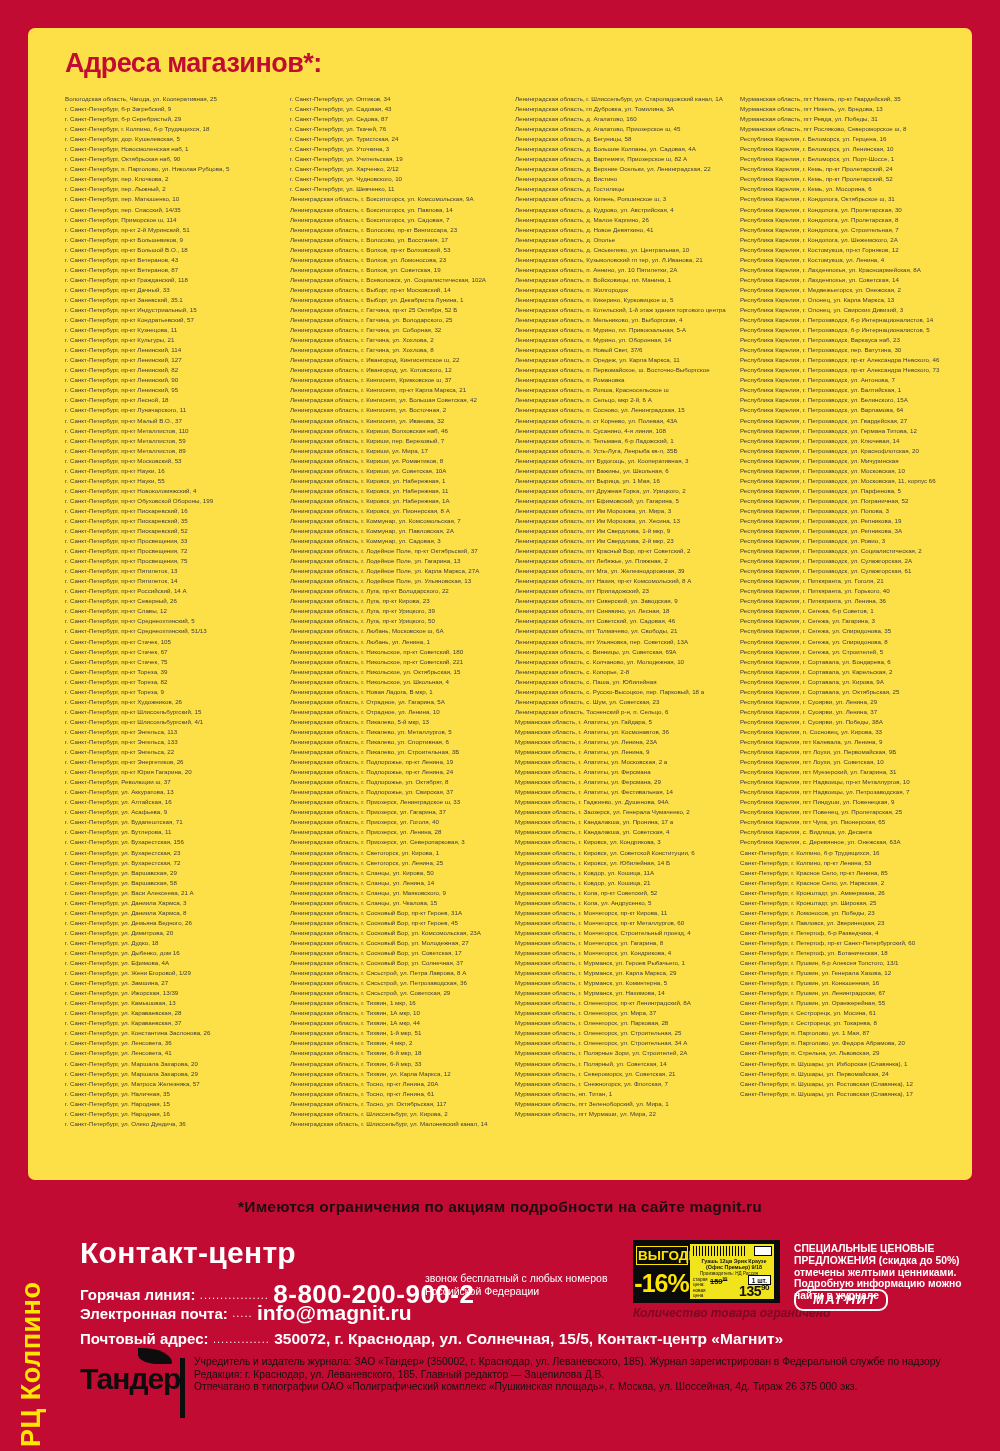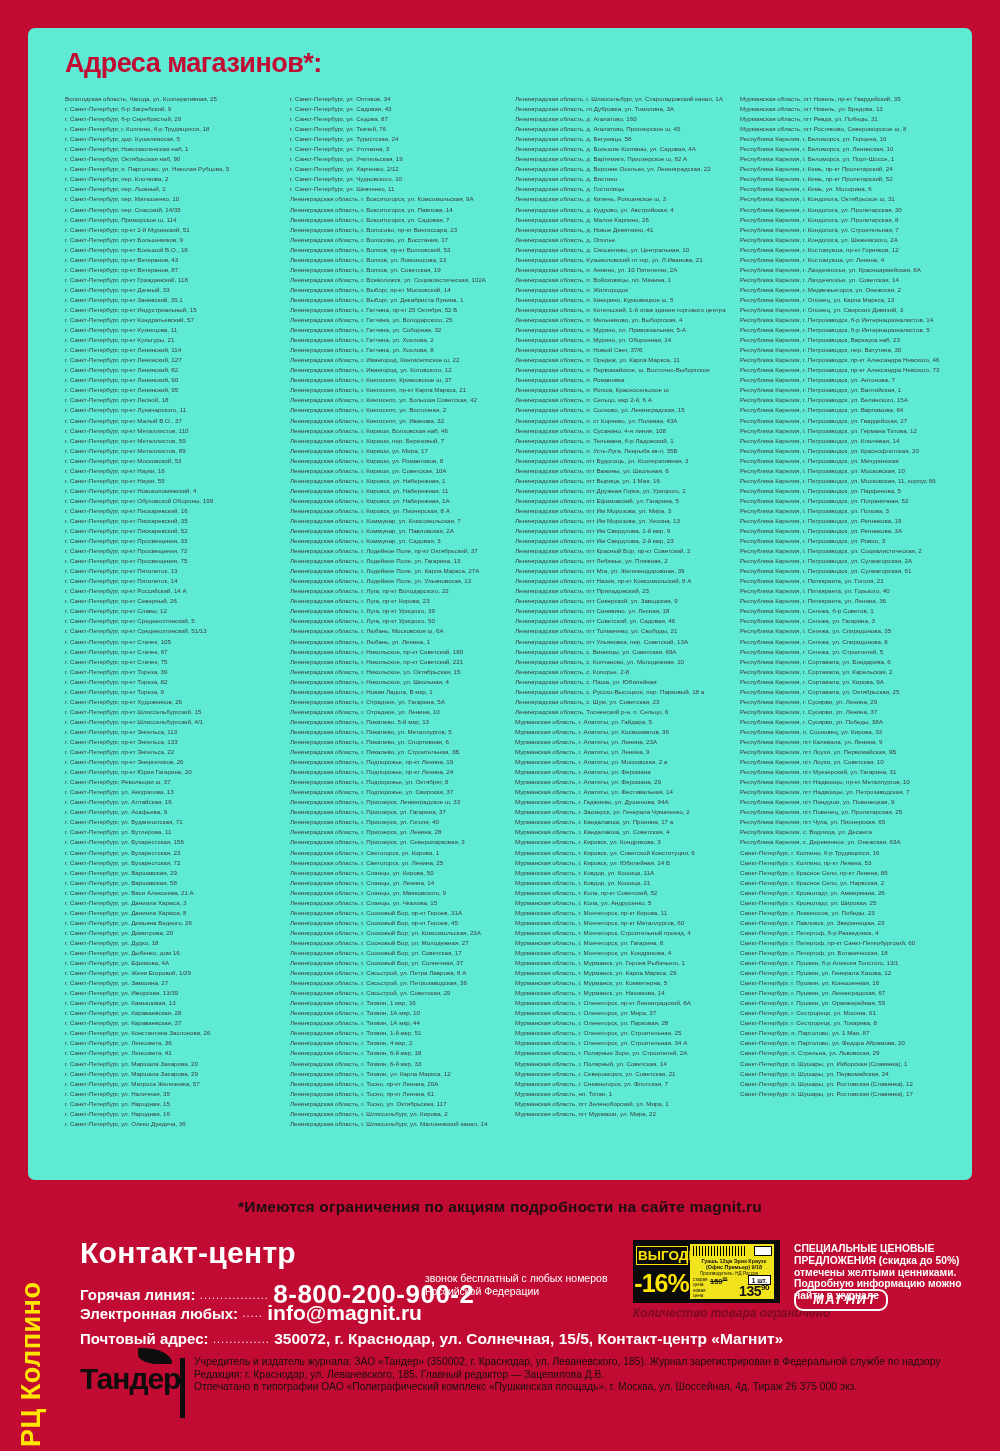--- a/index.html
+++ b/index.html
@@ -4,21 +4,21 @@
 <style>
   html,body{margin:0;padding:0;}
   body{
     width:1000px;height:1451px;position:relative;
     background:#c20b33;
     font-family:"Liberation Sans", sans-serif;
     overflow:hidden;
   }
   .card{
     position:absolute;left:28px;top:28px;width:944px;height:1152px;
-    background:#5eead4;border-radius:7px;
+    background:#fde047;border-radius:7px;
   }
   .page-title{
     position:absolute;left:37px;top:20px;margin:0;
     font-size:27px;font-weight:bold;color:#c20b33;letter-spacing:-0.5px;
   }
   .cols{
     position:absolute;left:37px;top:66px;width:892px;
     display:flex;gap:9px;
   }
   .col{width:216px;}
@@ -541,21 +541,21 @@
   <span class="c-label">Горячая линия:</span>
   <span class="c-dots">.................</span>
   <span class="v-phone">8-800-200-900-2</span>
 </div>
 <div class="phone-note">
   <div>звонок бесплатный с любых номеров</div>
   <div>Российской Федерации</div>
 </div>
 
 <div class="contact-row row-email">
-  <span class="c-label">Электронная любых:</span>
+  <span class="c-label">Электронная почта:</span>
   <span class="c-dots">.....</span>
   <span class="v-email">info@magnit.ru</span>
 </div>
 
 <div class="contact-row row-postal">
   <span class="c-label">Почтовый адрес:</span>
   <span class="c-dots">..............</span>
   <span class="v-postal">350072, г. Краснодар, ул. Солнечная, 15/5, Контакт-центр «Магнит»</span>
 </div>
 

